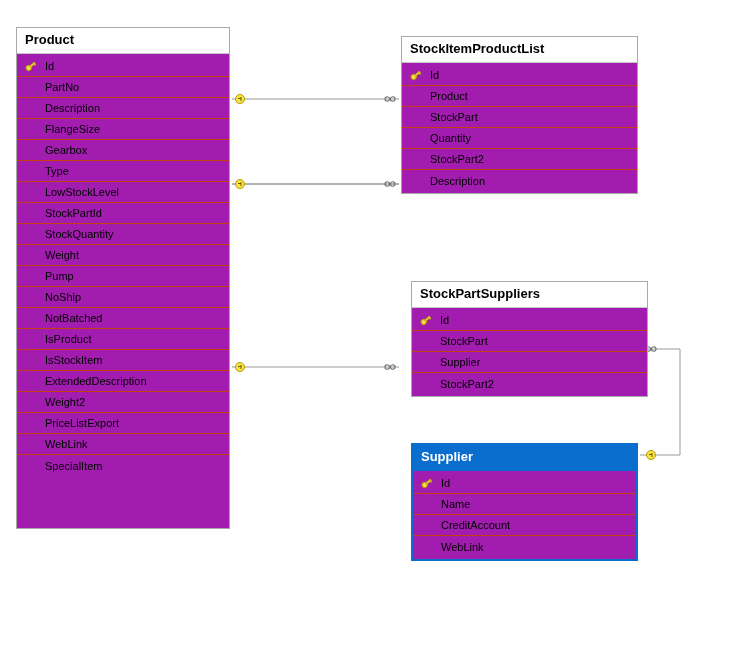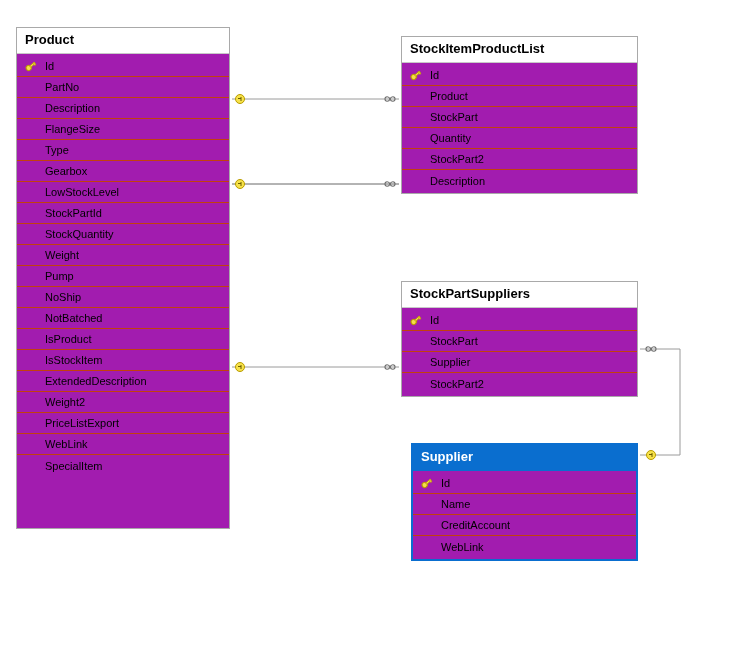--- a/index.html
+++ b/index.html
@@ -135,25 +135,25 @@
         <div class="row">
           <span class="key-slot"></span>
           <span class="col-name">Description</span>
         </div>
         <div class="row">
           <span class="key-slot"></span>
           <span class="col-name">FlangeSize</span>
         </div>
         <div class="row">
           <span class="key-slot"></span>
+          <span class="col-name">Gearbox</span>
+        </div>
+        <div class="row">
+          <span class="key-slot"></span>
           <span class="col-name">Type</span>
-        </div>
-        <div class="row">
-          <span class="key-slot"></span>
-          <span class="col-name">Gearbox</span>
         </div>
         <div class="row">
           <span class="key-slot"></span>
           <span class="col-name">LowStockLevel</span>
         </div>
         <div class="row">
           <span class="key-slot"></span>
           <span class="col-name">StockPartId</span>
         </div>
         <div class="row">
@@ -239,21 +239,21 @@
           <span class="key-slot"></span>
           <span class="col-name">StockPart2</span>
         </div>
         <div class="row">
           <span class="key-slot"></span>
           <span class="col-name">Description</span>
         </div>
       </div>
   </div>
 
-  <div class="entity" style="left:401px; top:281px; width:237px;">
+  <div class="entity" style="left:411px; top:281px; width:237px;">
     <div class="title">StockPartSuppliers</div>
     <div class="cols" id="cols-sps">
         <div class="row">
           <span class="key-slot">
             <svg width="14" height="14" viewBox="0 0 14 14">
               <g transform="rotate(-40 7 7)">
                 <circle cx="4" cy="7" r="2.6" fill="#f6dd4a" stroke="#b89a00" stroke-width="1"></circle>
                 <rect x="6" y="6.1" width="6" height="1.8" fill="#f6dd4a" stroke="#b89a00" stroke-width="0.7"></rect>
                 <rect x="10.2" y="6.1" width="1.4" height="3" fill="#f6dd4a" stroke="#b89a00" stroke-width="0.7"></rect>
               </g>

